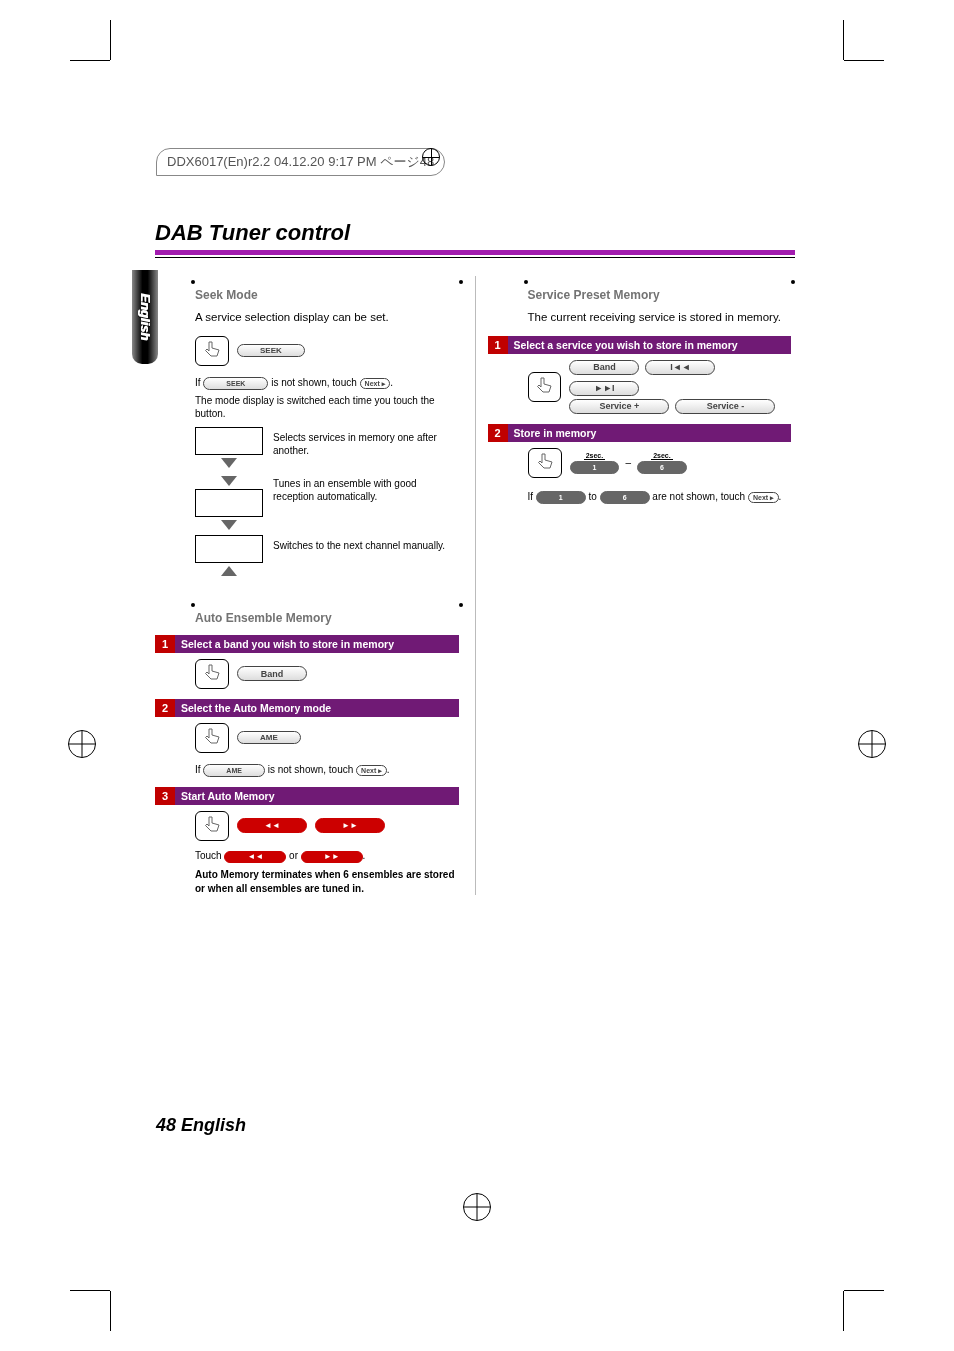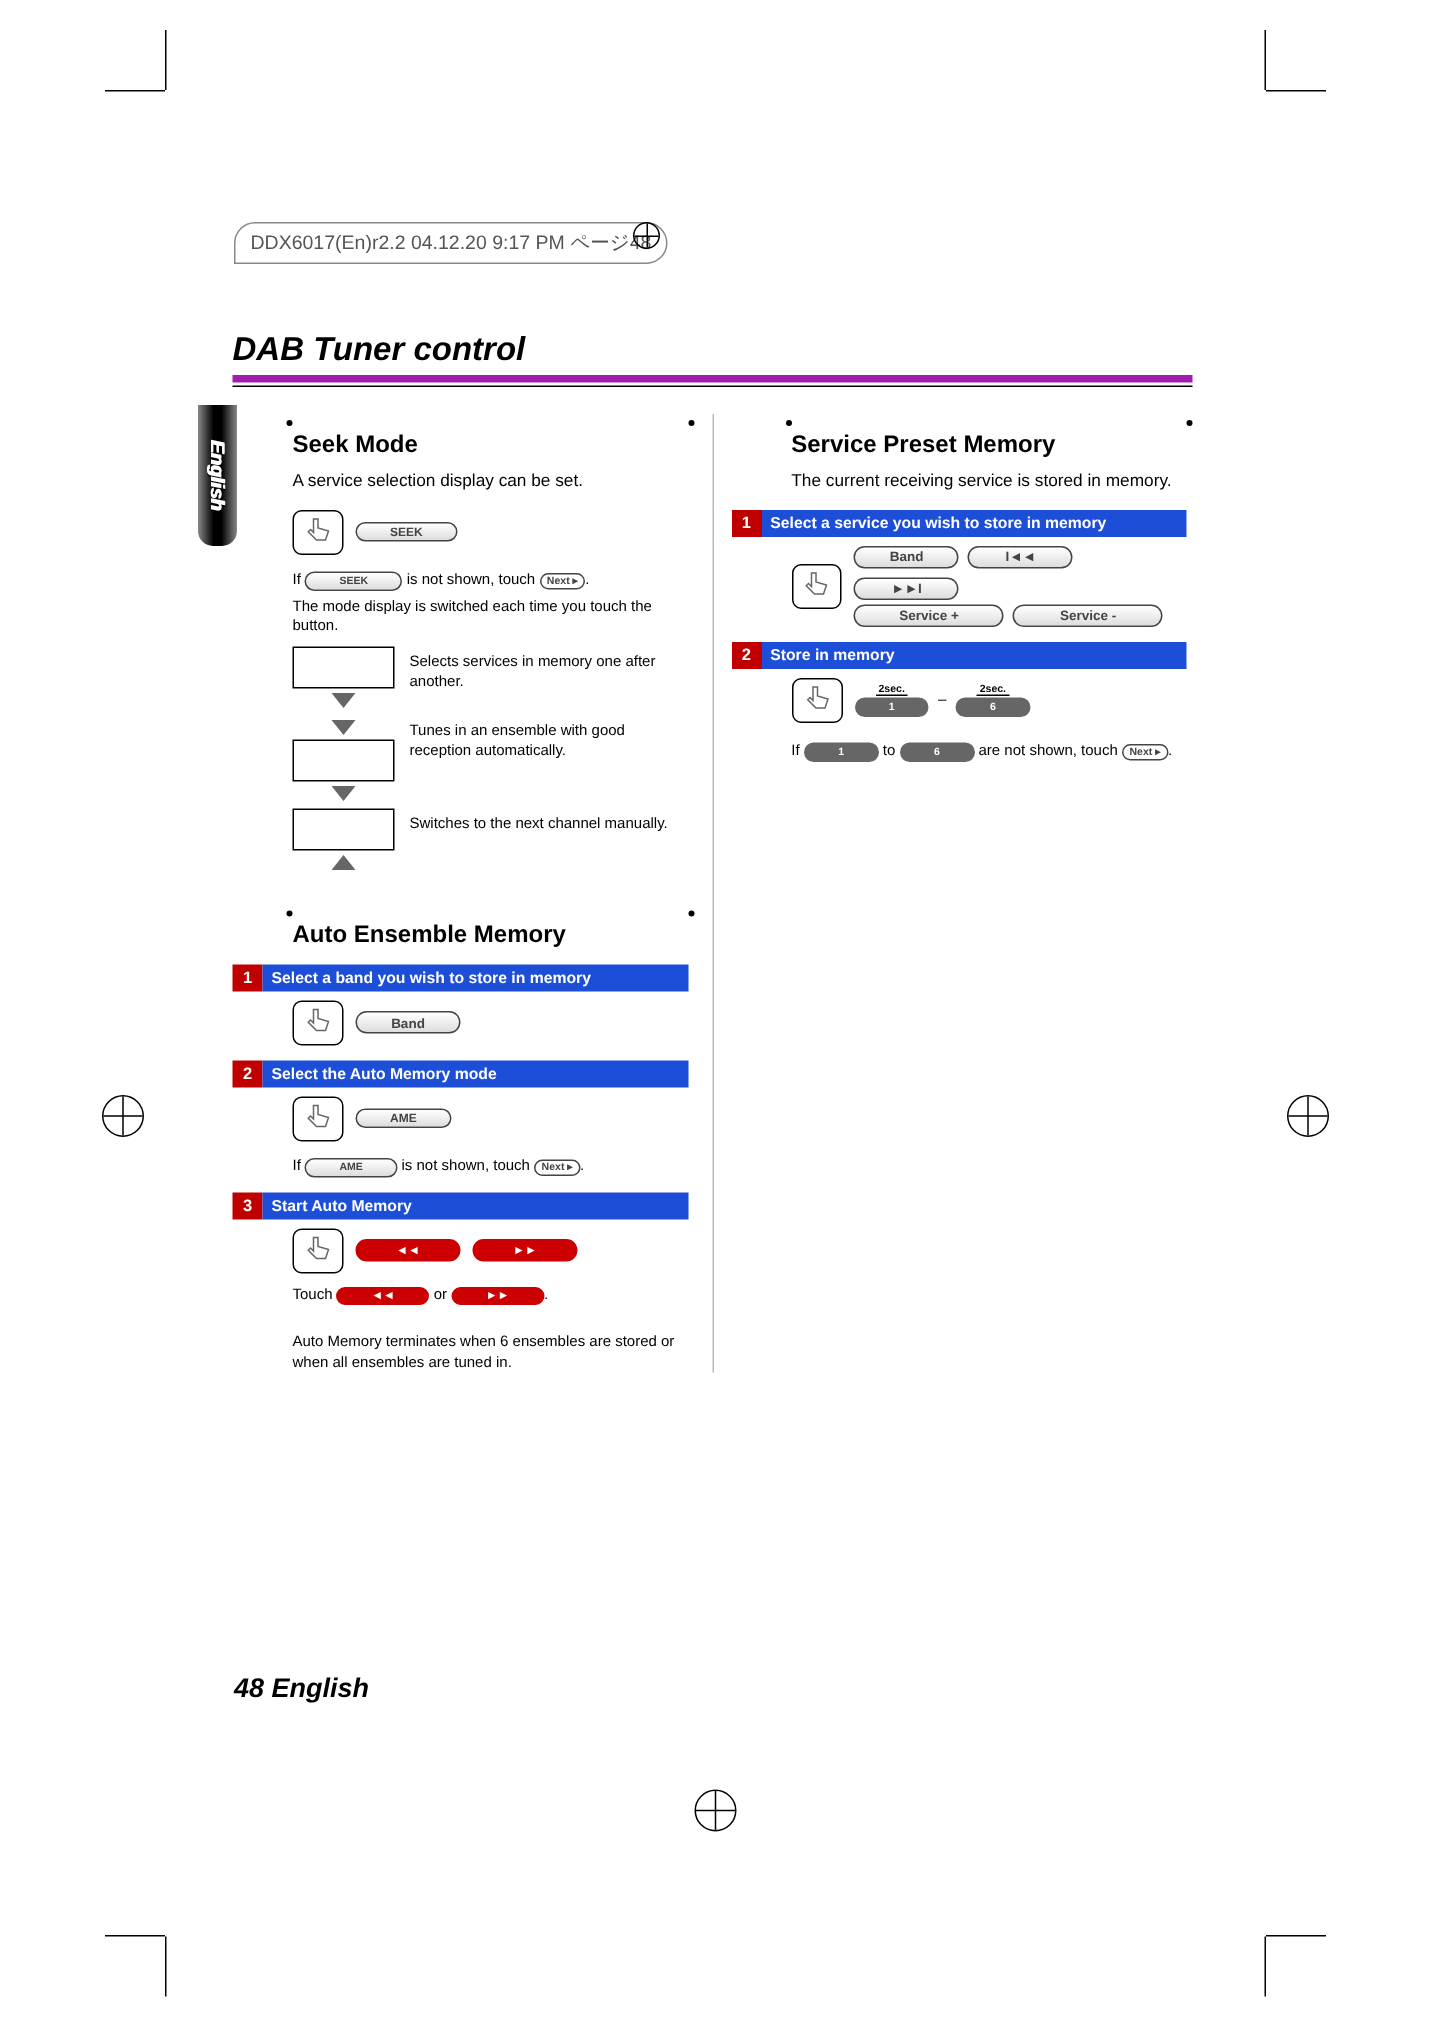--- a/index.html
+++ b/index.html
@@ -100,23 +100,23 @@
   .col-divider {
     width: 1px;
     background: #bbb;
     margin-top: 6px;
   }
   .dot-row { position: relative; height: 4px; margin-left: -40px; margin-right: -4px; }
   .dot { position: absolute; width: 4px; height: 4px; background: #000; border-radius: 50%; top: 0; }
   .dot.left { left: 36px; }
   .dot.right { right: 0; }
   .section-title {
-    color: #000000;
-    font-weight: bold;
-    font-size: 16px;
+    color: #737373;
+    font-weight: bold;
+    font-size: 12px;
     margin: 4px 0 8px;
   }
   .body-text { font-size: 11.5px; line-height: 1.35; margin-bottom: 10px; }
   .small-text { font-size: 10px; line-height: 1.35; color: #000; }
   .hand-row { display: flex; align-items: center; gap: 8px; margin: 4px 0; }
   .hand-box {
     width: 34px; height: 30px;
     border: 1px solid #000;
     border-radius: 6px;
     display: flex; align-items: center; justify-content: center;
@@ -147,21 +147,21 @@
     height: 18px;
   }
   .step-num {
     background: #c00000; color: #fff;
     width: 20px;
     display: flex; align-items: center; justify-content: center;
     font-size: 11px; font-weight: bold;
   }
   .step-label {
     flex: 1;
-    background: #1d4ed8; color: #fff;
+    background: #701a75; color: #fff;
     font-size: 10.5px; font-weight: bold;
     display: flex; align-items: center;
     padding-left: 6px;
   }
   .mode-display { margin: 6px 0 0 0; }
   .mode-item { display: flex; gap: 10px; align-items: flex-start; margin-bottom: 2px; }
   .mode-box-group { display: flex; flex-direction: column; align-items: center; }
   .mode-box { width: 68px; height: 28px; border: 1px solid #000; }
   .arrow-down {
     width: 0; height: 0;
@@ -309,21 +309,21 @@
           <svg class="hand-svg" viewBox="0 0 24 24">
               <path d="M9 3v9l-2-2-1.5 1.5L11 17h6l2-6-7-2V3z" fill="none" stroke="#666" stroke-width="1"></path>
             </svg>
         </div>
         <span class="pill wide red">◄◄</span>
         <span class="pill wide red">►►</span>
       </div>
       <div class="small-text" style="margin-top:8px;">
         <span>Touch </span><span class="pill wide red" style="height:12px;min-width:56px;">◄◄</span><span> or </span><span class="pill wide red" style="height:12px;min-width:56px;">►►</span><span>.</span>
       </div>
-      <div class="small-text" style="margin-top:18px;">Auto Memory terminates when 6 ensembles are stored or when all ensembles are tuned in.</div>
+      <div class="small-text" style="margin-top:5px;font-weight:bold;">Auto Memory terminates when 6 ensembles are stored or when all ensembles are tuned in.</div>
     </div>
 
     <div class="col-divider"></div>
 
     <div class="col">
       <div class="dot-row">
           <div class="dot left"></div>
           <div class="dot right"></div>
         </div>
       <div class="section-title">Service Preset Memory</div>

